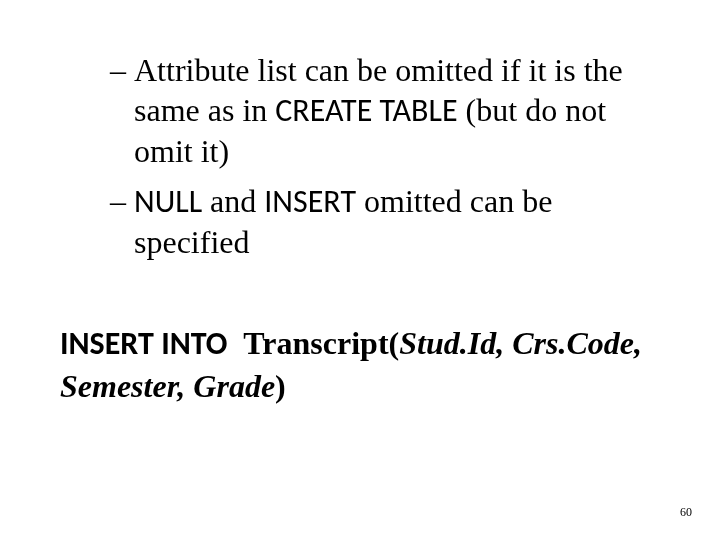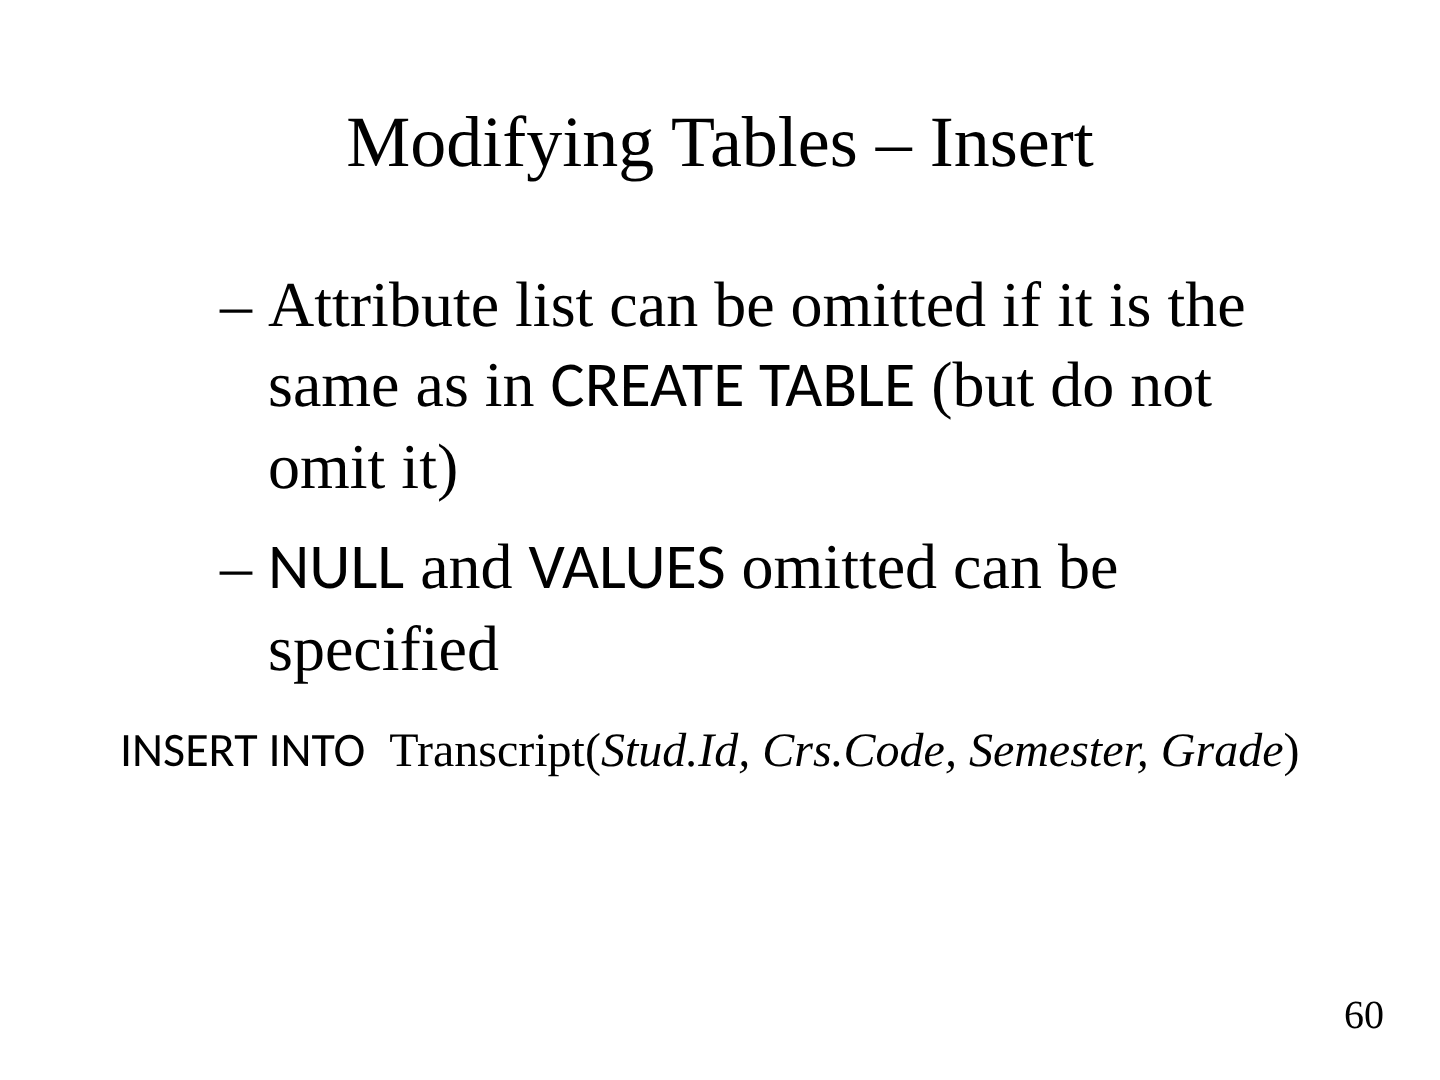--- a/index.html
+++ b/index.html
@@ -44,55 +44,55 @@
     position: relative;
     line-height: 1.25;
   }
   .bullet-l2::before {
     content: "–";
     position: absolute;
     left: 50px;
     top: 0;
   }
   .sql-block {
-    margin-top: 16px;
-    font-size: 24px;
+    margin-top: 60px;
+    font-size: 32px;
     line-height: 1.35;
+    font-weight: bold;
   }
   .kw {
     font-family: Calibri, Arial, sans-serif;
   }
   .ital {
     font-style: italic;
   }
   .page-num {
     position: absolute;
     right: 28px;
     bottom: 20px;
-    font-size: 20px;
+    font-size: 12px;
     text-align: right;
   }
   .create-table {
     font-family: Calibri, Arial, sans-serif;
   }
 </style>
 </head>
 <body>
 
 <div class="slide">
 
-  <h1 class="title">Modifying Tables – Insert</h1>
 
 
   <div class="bullet-l2">
     <span>Attribute list can be omitted if it is the same as in </span><span class="create-table">CREATE TABLE</span><span> (but do not omit it)</span>
   </div>
 
   <div class="bullet-l2">
-    <span class="kw">NULL</span><span> and </span><span class="kw">VALUES</span><span> omitted can be specified</span>
+    <span class="kw">NULL</span><span> and </span><span class="kw">INSERT</span><span> omitted can be specified</span>
   </div>
 
   <div class="sql-block">
     <div>
       <span class="kw">INSERT INTO</span>
       <span>&nbsp;</span><span>Transcript</span><span>(</span><span class="ital">Stud.Id, Crs.Code, Semester, Grade</span><span>)</span>
     </div>
   </div>
 
   <div class="page-num">60</div>

